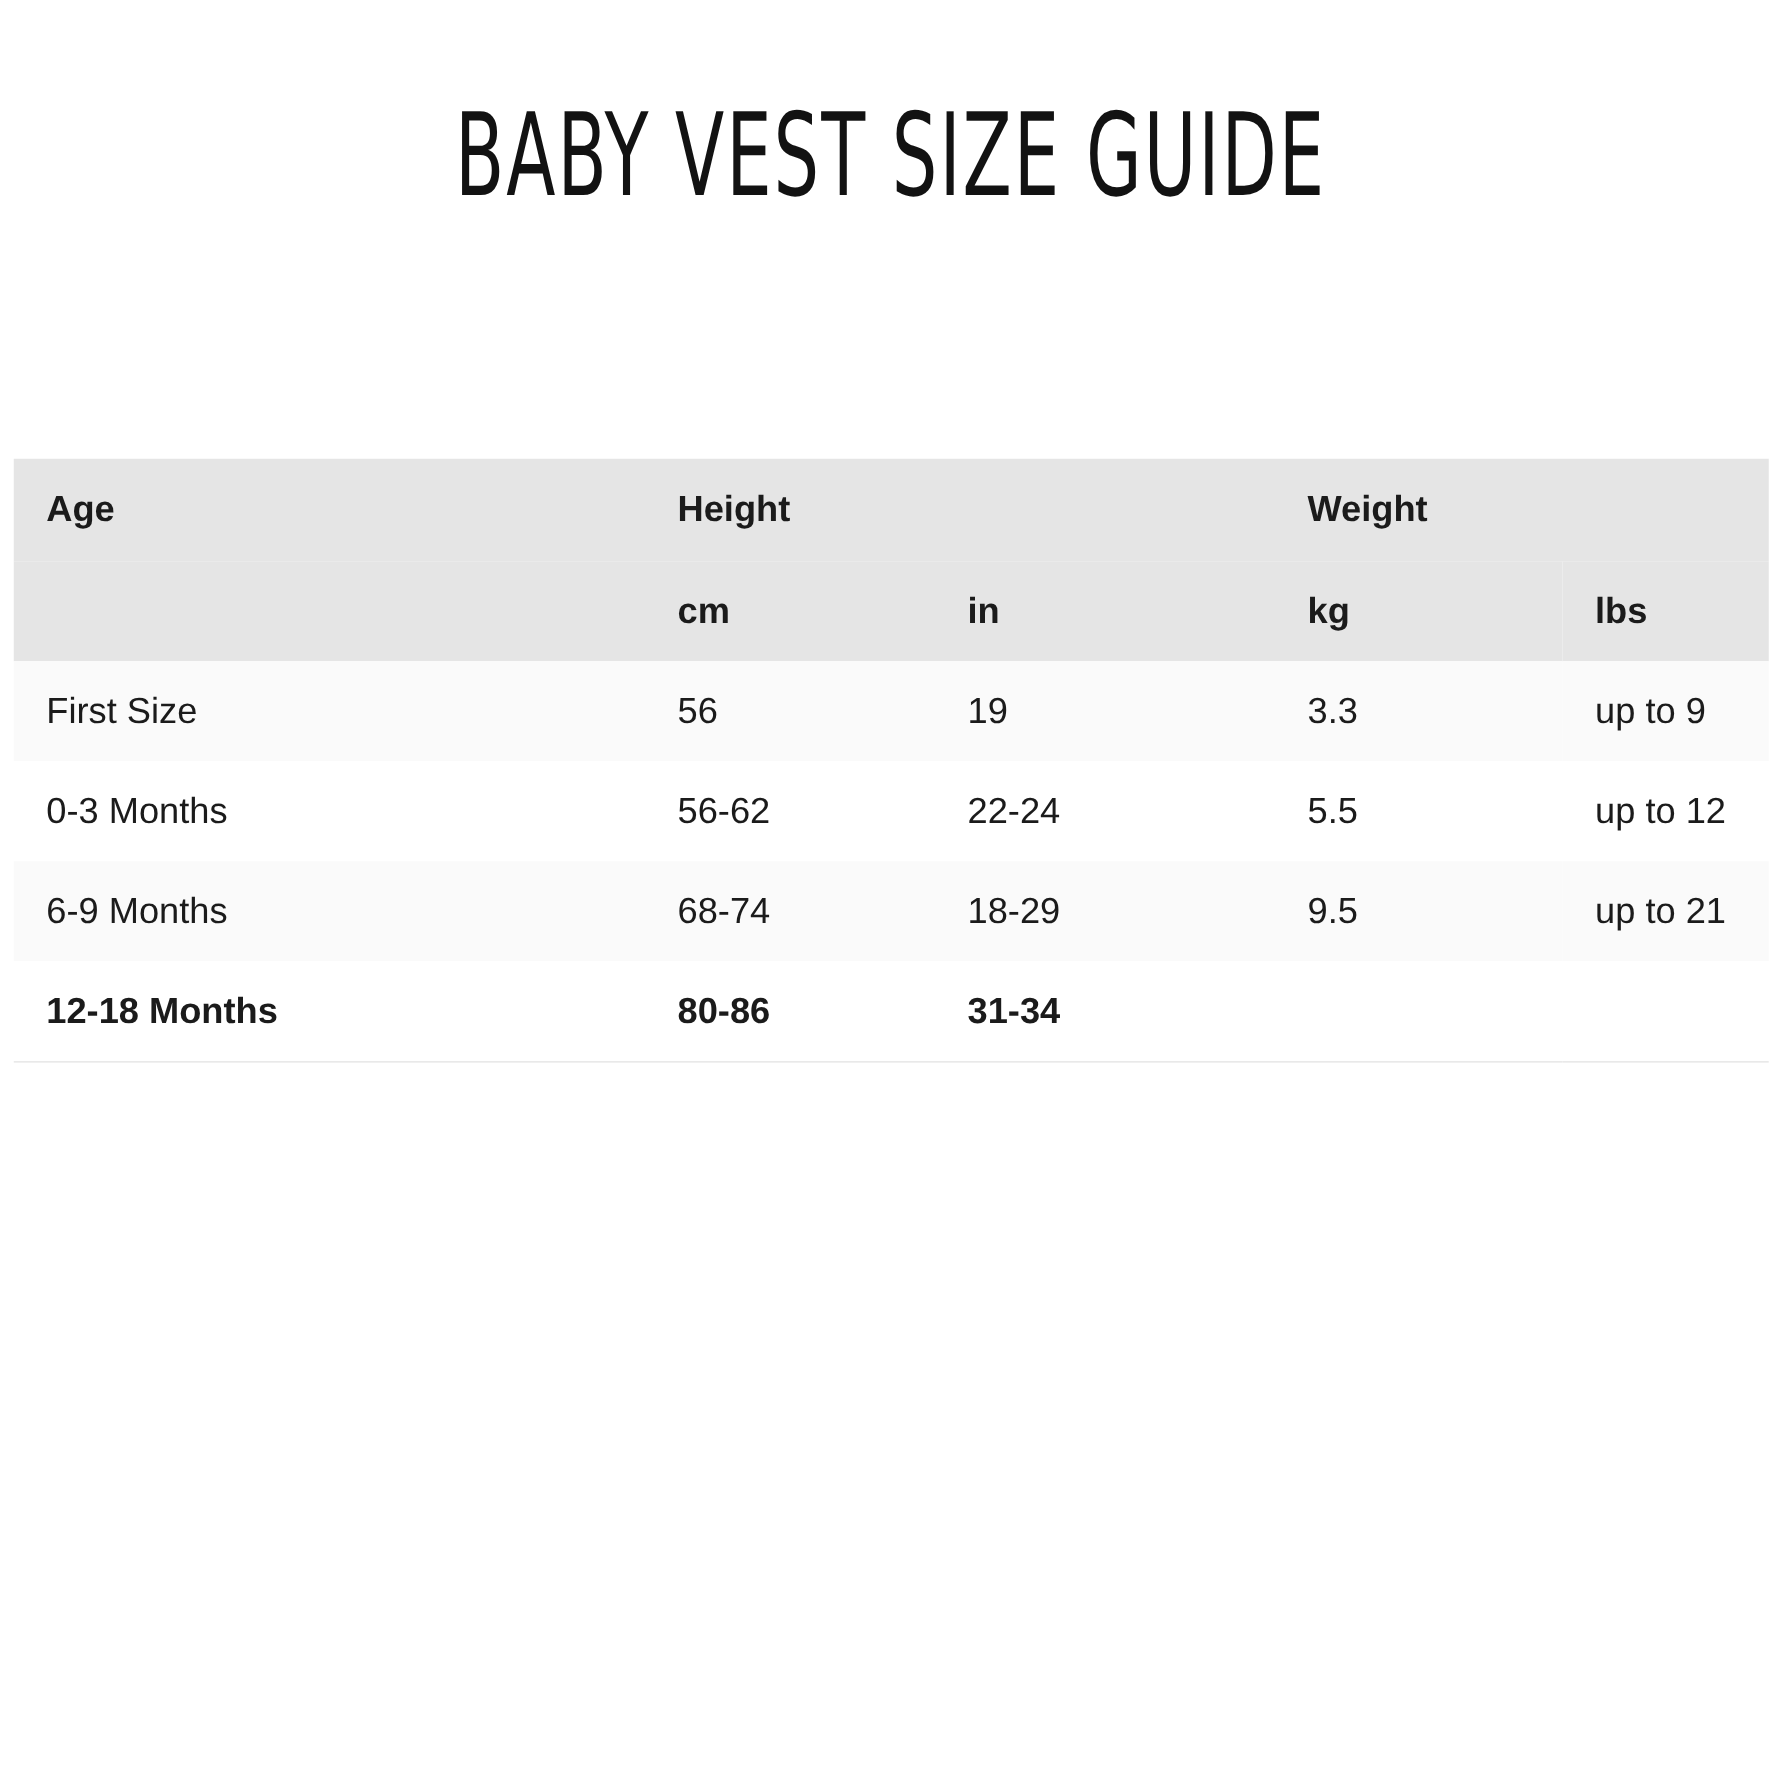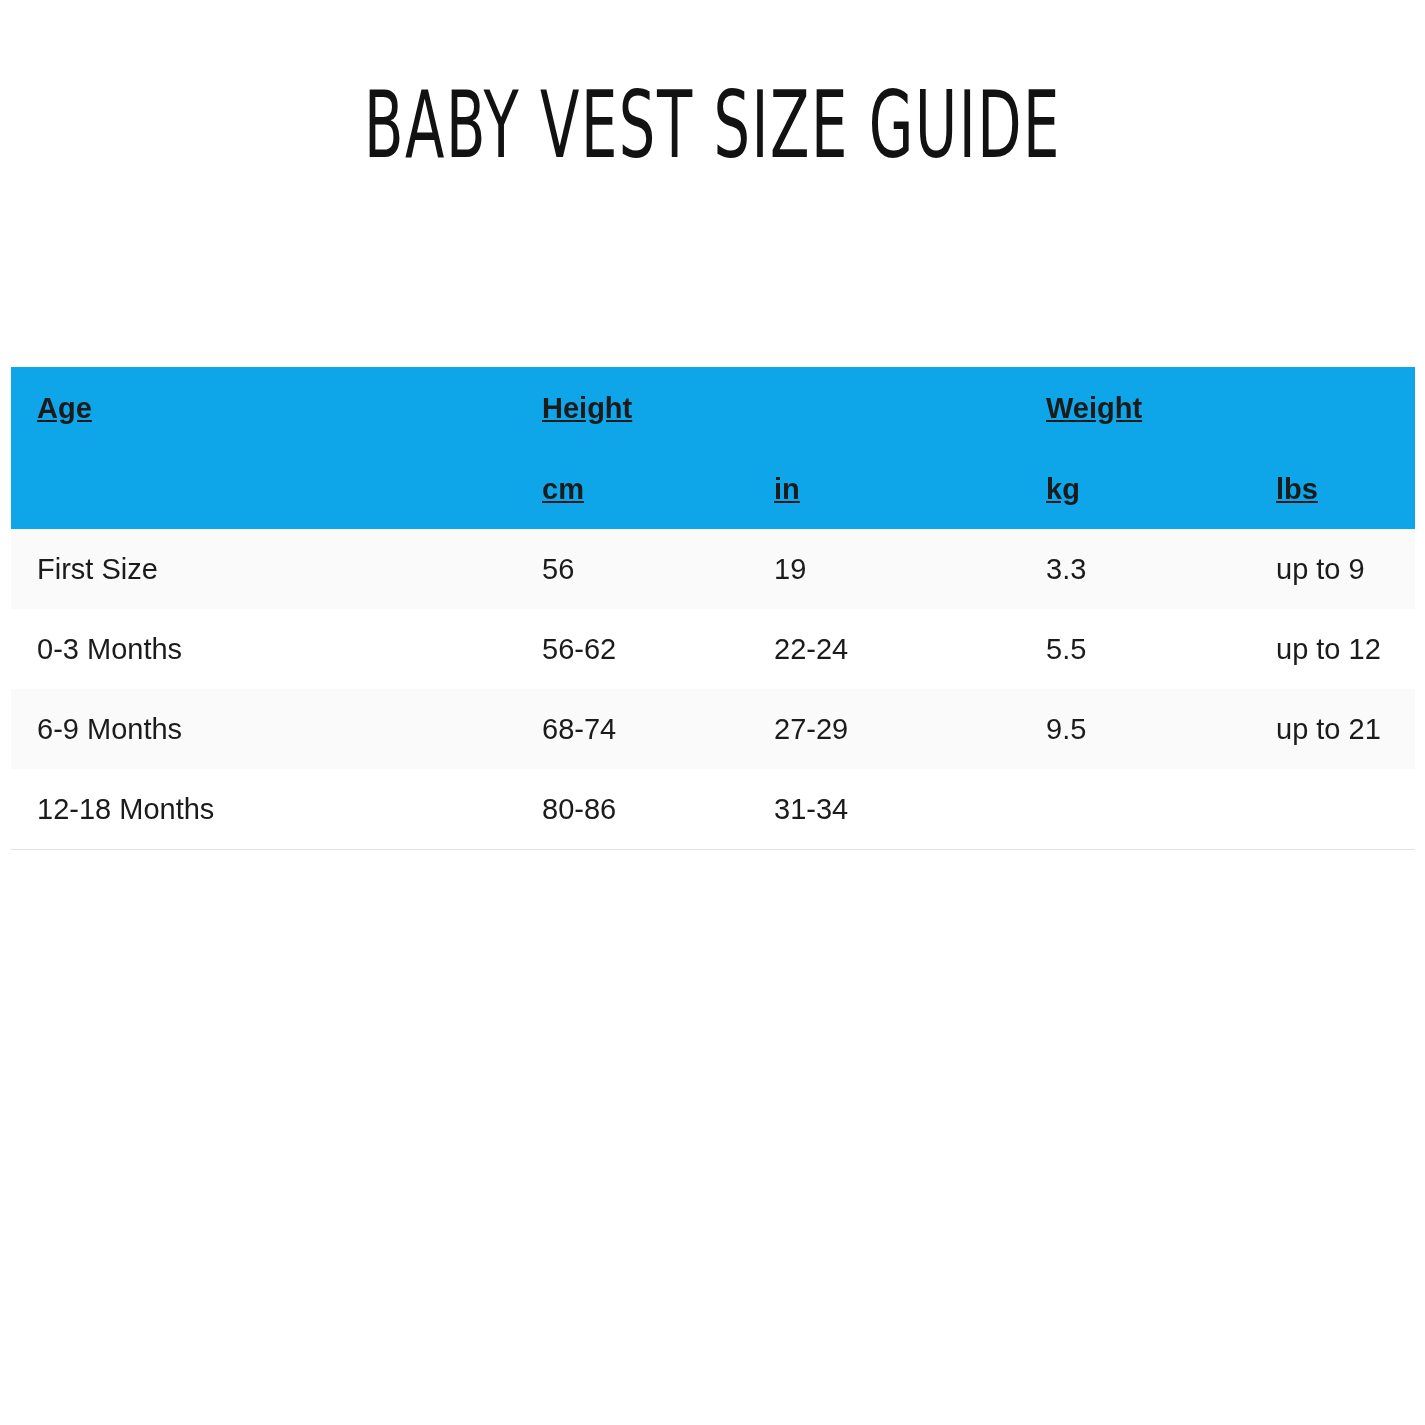--- a/index.html
+++ b/index.html
@@ -58,44 +58,44 @@
   table.size-table td {
     text-align: left;
     vertical-align: middle;
     padding: 0 0 0 26px;
     font-size: 29px;
     color: #1b1b1b;
     border: 0;
   }
   tr.head-row-1 th,
   tr.head-row-2 th {
-    background: #0ea5e9;
+    background: #e5e5e5;
     font-weight: bold;
     height: 81px;
-    text-decoration: underline;
   }
   tr.head-row-1 th { height: 82px; }
   tr.head-row-2 th { height: 80px; }
 
   .vline {
     border-left: 1px solid #d0d0d0;
   }
   tbody tr td {
     height: 80px;
     background: #ffffff;
     border-top: 1px solid #e2e2e2;
   }
   tbody tr:nth-child(odd) td {
     background: #fafafa;
   }
   tbody tr:nth-child(even) td {
     background: #ffffff;
   }
   tbody tr:last-child td {
     border-bottom: 1px solid #e2e2e2;
+    font-weight: bold;
   }
   td.empty-cell { }
 </style>
 </head>
 <body>
 
 <div class="page">
 
   <div class="title">BABY VEST SIZE GUIDE</div>
 
@@ -133,21 +133,21 @@
         <tr>
           <td>0-3 Months</td>
           <td class="vline">56-62</td>
           <td>22-24</td>
           <td class="vline">5.5</td>
           <td>up to 12</td>
         </tr>
         <tr>
           <td>6-9 Months</td>
           <td class="vline">68-74</td>
-          <td>27-29</td>
+          <td>18-29</td>
           <td class="vline">9.5</td>
           <td>up to 21</td>
         </tr>
         <tr>
           <td>12-18 Months</td>
           <td class="vline">80-86</td>
           <td>31-34</td>
           <td class="vline empty-cell"></td>
           <td class="empty-cell"></td>
         </tr>

